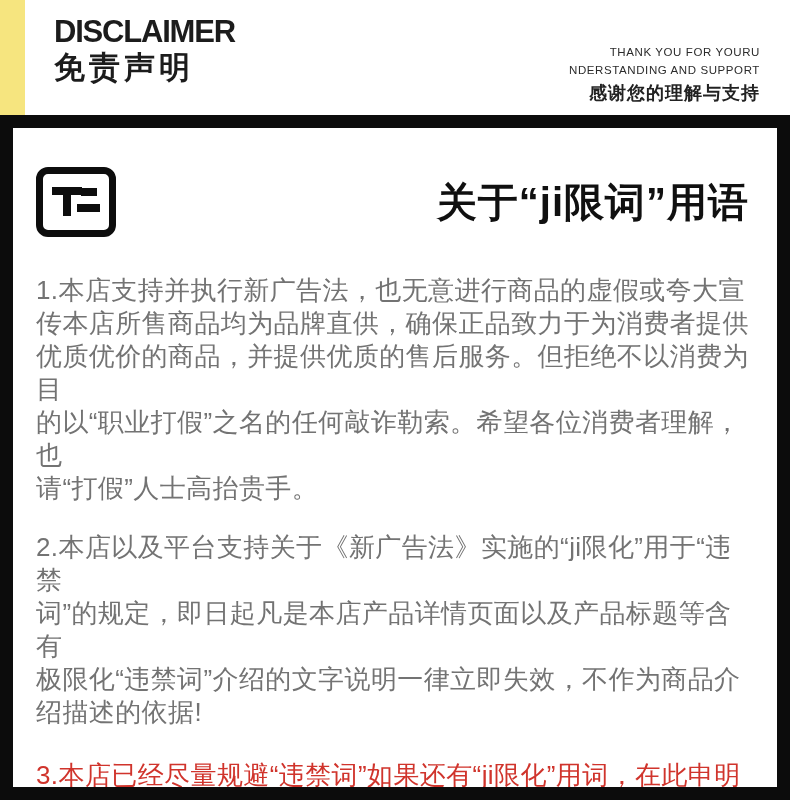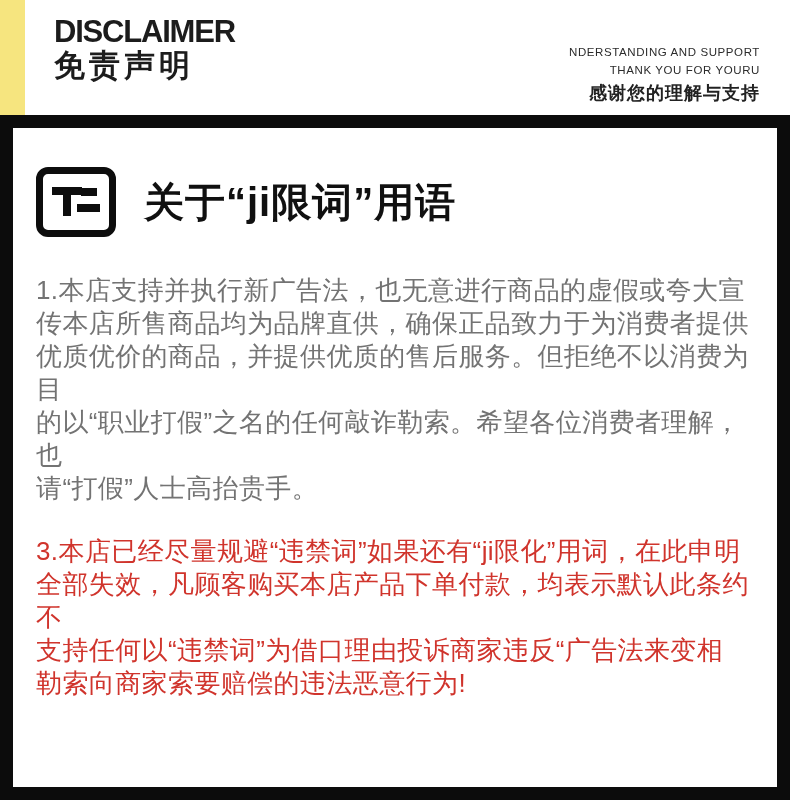--- a/index.html
+++ b/index.html
@@ -46,21 +46,20 @@
     white-space: nowrap;
   }
   .title-cn {
     font-size: 31px;
     font-weight: 800;
     letter-spacing: 4px;
     color: #1c1c1c;
     line-height: 1.0;
     margin-top: 5px;
     white-space: nowrap;
-    font-family: Liberation Mono, monospace;
   }
   .header-right {
     position: absolute;
     right: 30px;
     top: 43px;
     text-align: right;
   }
   .thanks-en {
     font-size: 11.5px;
     letter-spacing: 0.6px;
@@ -93,20 +92,21 @@
     height: 100%;
     padding: 39px 28px 0 23px;
     overflow: hidden;
   }
 
   
   .heading-row {
     display: flex;
     align-items: center;
     gap: 28px;
+    justify-content: space-between;
   }
   .logo-icon {
     position: relative;
     width: 80px;
     height: 70px;
     border: 7px solid #0d0d0d;
     border-radius: 12px;
     background: #ffffff;
     flex: 0 0 auto;
   }
@@ -160,22 +160,22 @@
 
 <div class="page">
 
   <div class="header">
     <div class="accent-bar"></div>
     <div class="header-left">
       <div class="title-en">DISCLAIMER</div>
       <div class="title-cn">免责声明</div>
     </div>
     <div class="header-right">
+      <div class="thanks-en">THANK YOU FOR YOURU</div>
       <div class="thanks-en">NDERSTANDING AND SUPPORT</div>
-      <div class="thanks-en">THANK YOU FOR YOURU</div>
       <div class="thanks-cn">感谢您的理解与支持</div>
     </div>
   </div>
 
   <div class="notice-box">
     <div class="notice-inner">
 
       <div class="heading-row">
         <div class="logo-icon">
           <span class="t-bar"></span>
@@ -184,20 +184,24 @@
           <span class="dash-bottom"></span>
         </div>
         <h1 class="notice-heading">关于“ji限词”用语</h1>
       </div>
 
       <p class="para para-1">1.本店支持并执行新广告法，也无意进行商品的虚假或夸大宣
 传本店所售商品均为品牌直供，确保正品致力于为消费者提供
 优质优价的商品，并提供优质的售后服务。但拒绝不以消费为目
 的以“职业打假”之名的任何敲诈勒索。希望各位消费者理解，也
 请“打假”人士高抬贵手。</p>
+      <p class="para para-2">2.本店以及平台支持关于《新广告法》实施的“ji限化”用于“违禁
+词”的规定，即日起凡是本店产品详情页面以及产品标题等含有
+极限化“违禁词”介绍的文字说明一律立即失效，不作为商品介
+绍描述的依据!</p>
       <p class="para para-3">3.本店已经尽量规避“违禁词”如果还有“ji限化”用词，在此申明
 全部失效，凡顾客购买本店产品下单付款，均表示默认此条约不
 支持任何以“违禁词”为借口理由投诉商家违反“广告法来变相
 勒索向商家索要赔偿的违法恶意行为!</p>
 
     </div>
   </div>
 
 </div>
 

